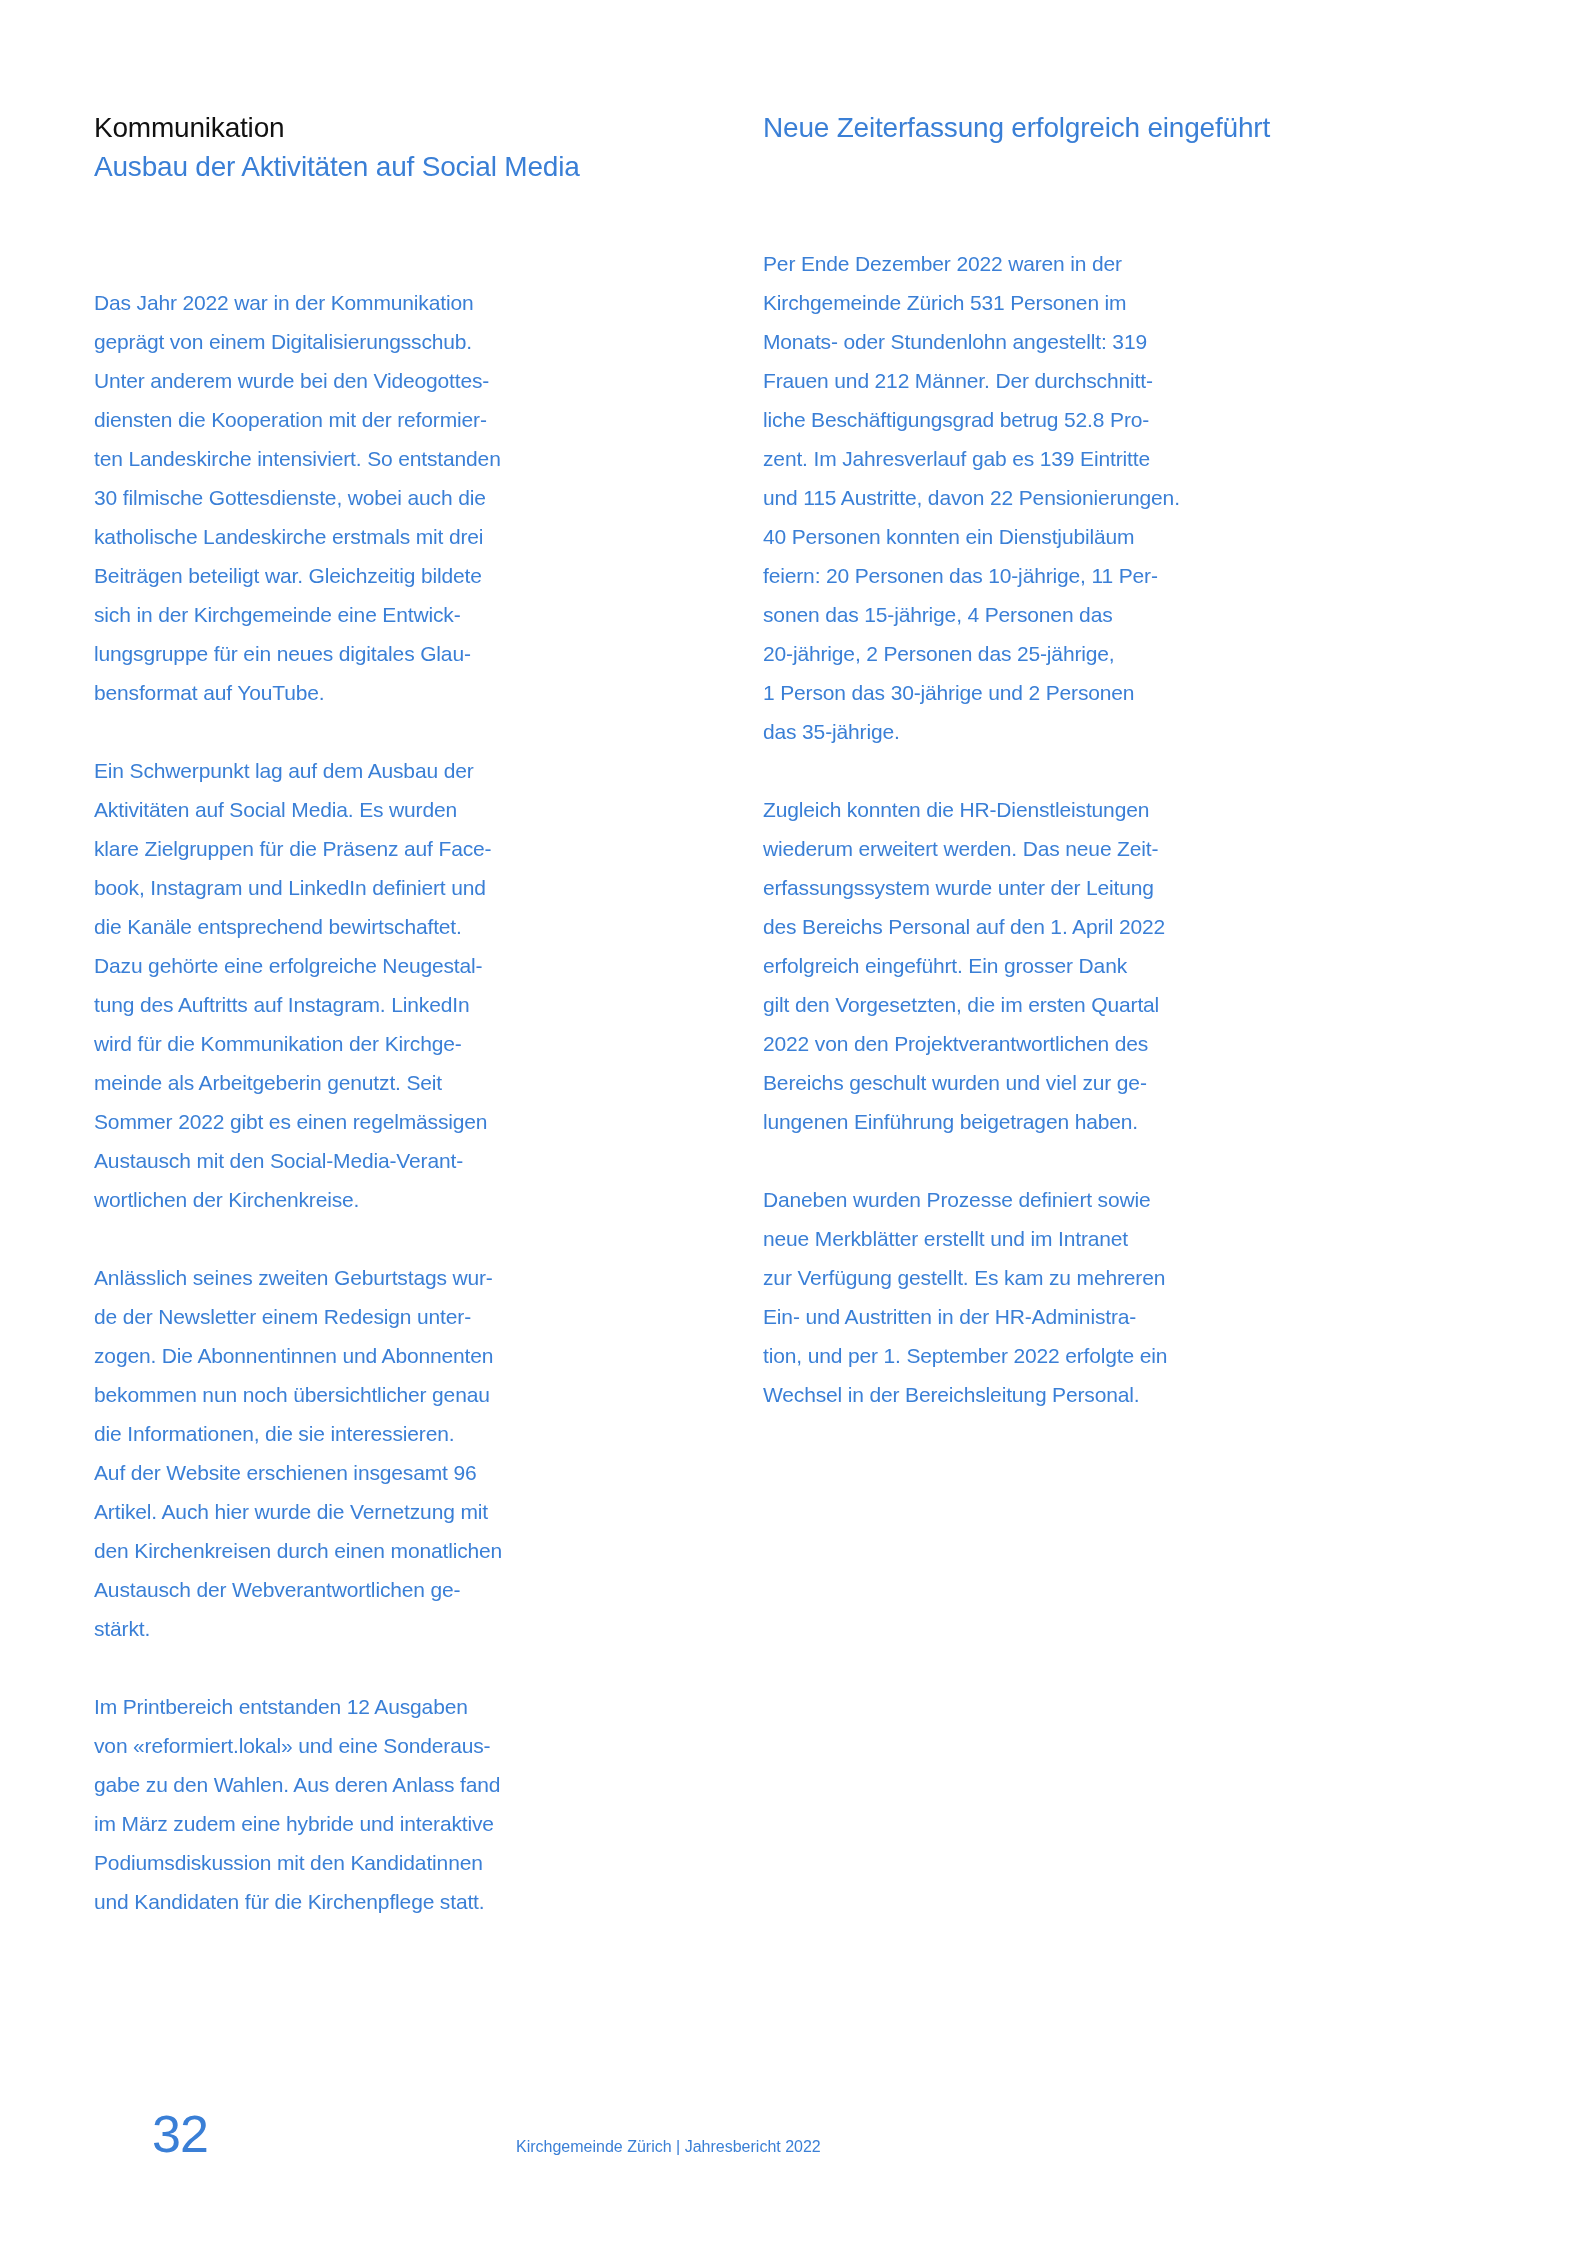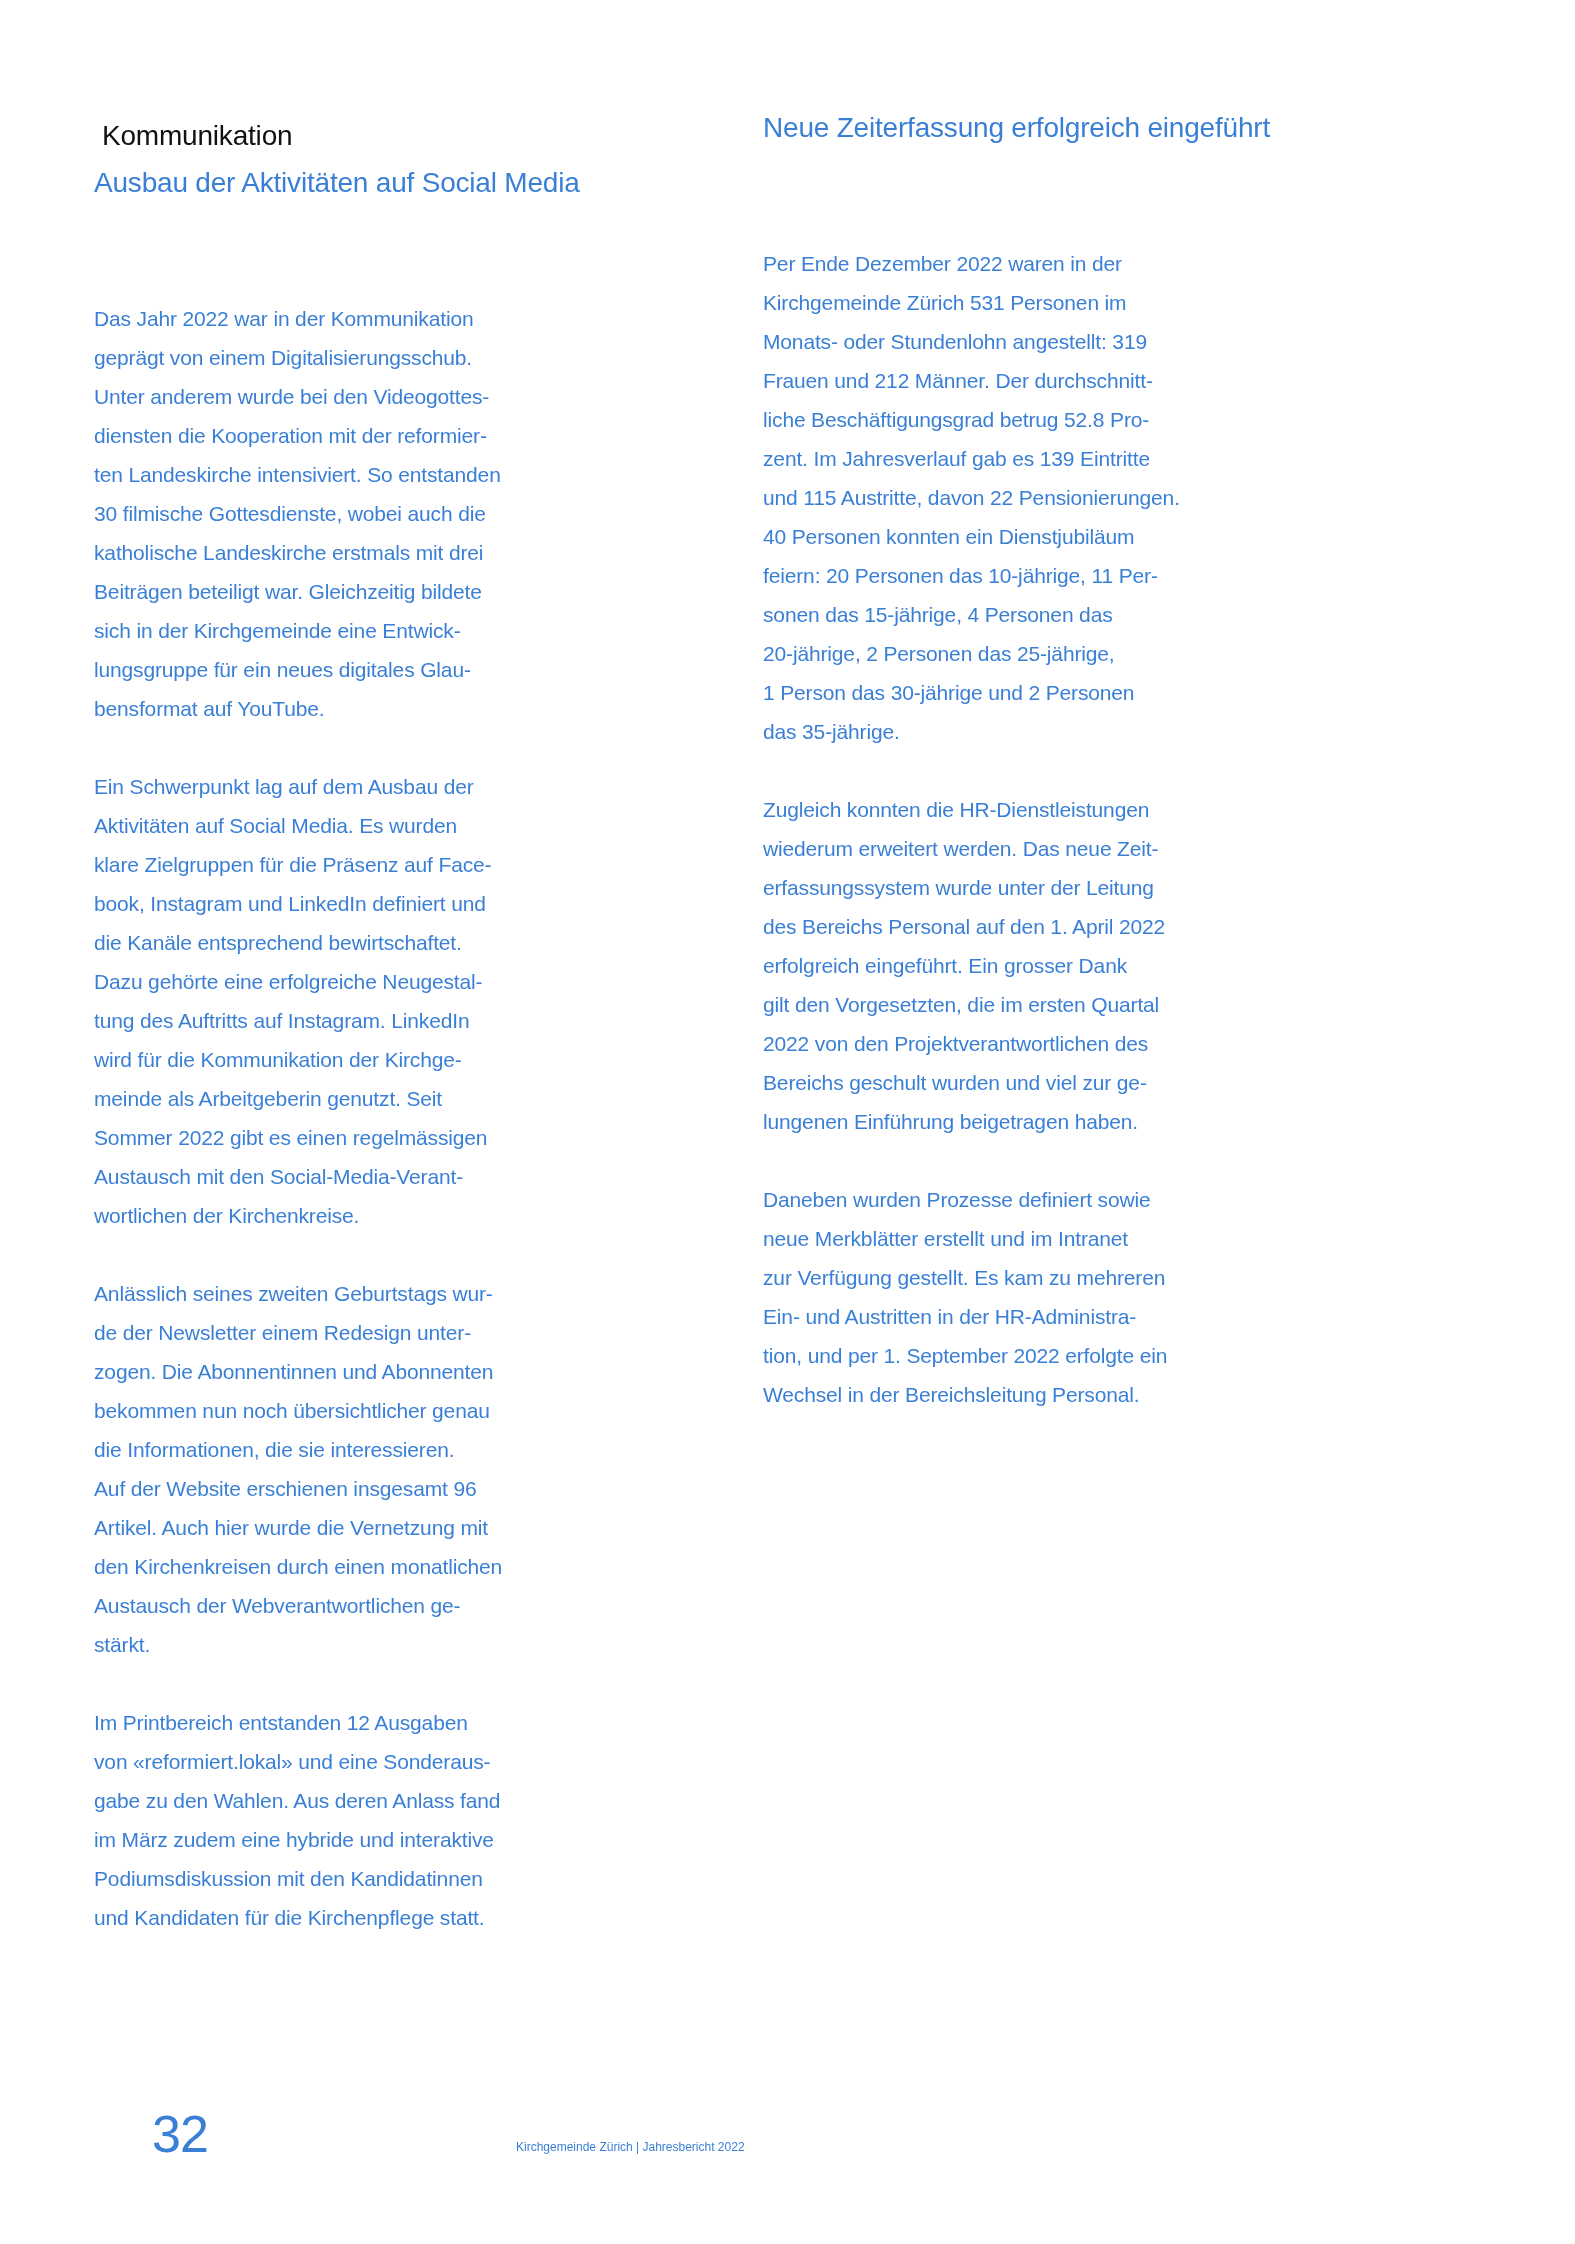--- a/index.html
+++ b/index.html
@@ -18,21 +18,21 @@
       position: absolute;
       top: 108px;
       width: 640px;
     }
     .col-left { left: 94px; }
     .col-right { left: 763px; }
     .section-title {
       font-size: 28px;
       line-height: 39px;
       color: #111111;
-      margin: 8px;
+      margin: 0;
       font-weight: normal;
       letter-spacing: -0.2px;
     }
     .section-subtitle {
       font-size: 28px;
       line-height: 39px;
       color: #3a7fd6;
       margin: 0;
       font-weight: normal;
       letter-spacing: -0.2px;
@@ -54,21 +54,21 @@
       top: 2104px;
       font-size: 52px;
       line-height: 60px;
       color: #3a7fd6;
       letter-spacing: -1px;
     }
     .footer-text {
       position: absolute;
       left: 516px;
       top: 2134px;
-      font-size: 12px;
+      font-size: 16px;
       line-height: 26px;
       color: #3a7fd6;
     }
   </style>
 </head>
 <body>
 
 <section class="column col-left">
   <h2 class="section-title">Kommunikation</h2>
   <h3 class="section-subtitle">Ausbau der Aktivitäten auf Social Media</h3>

